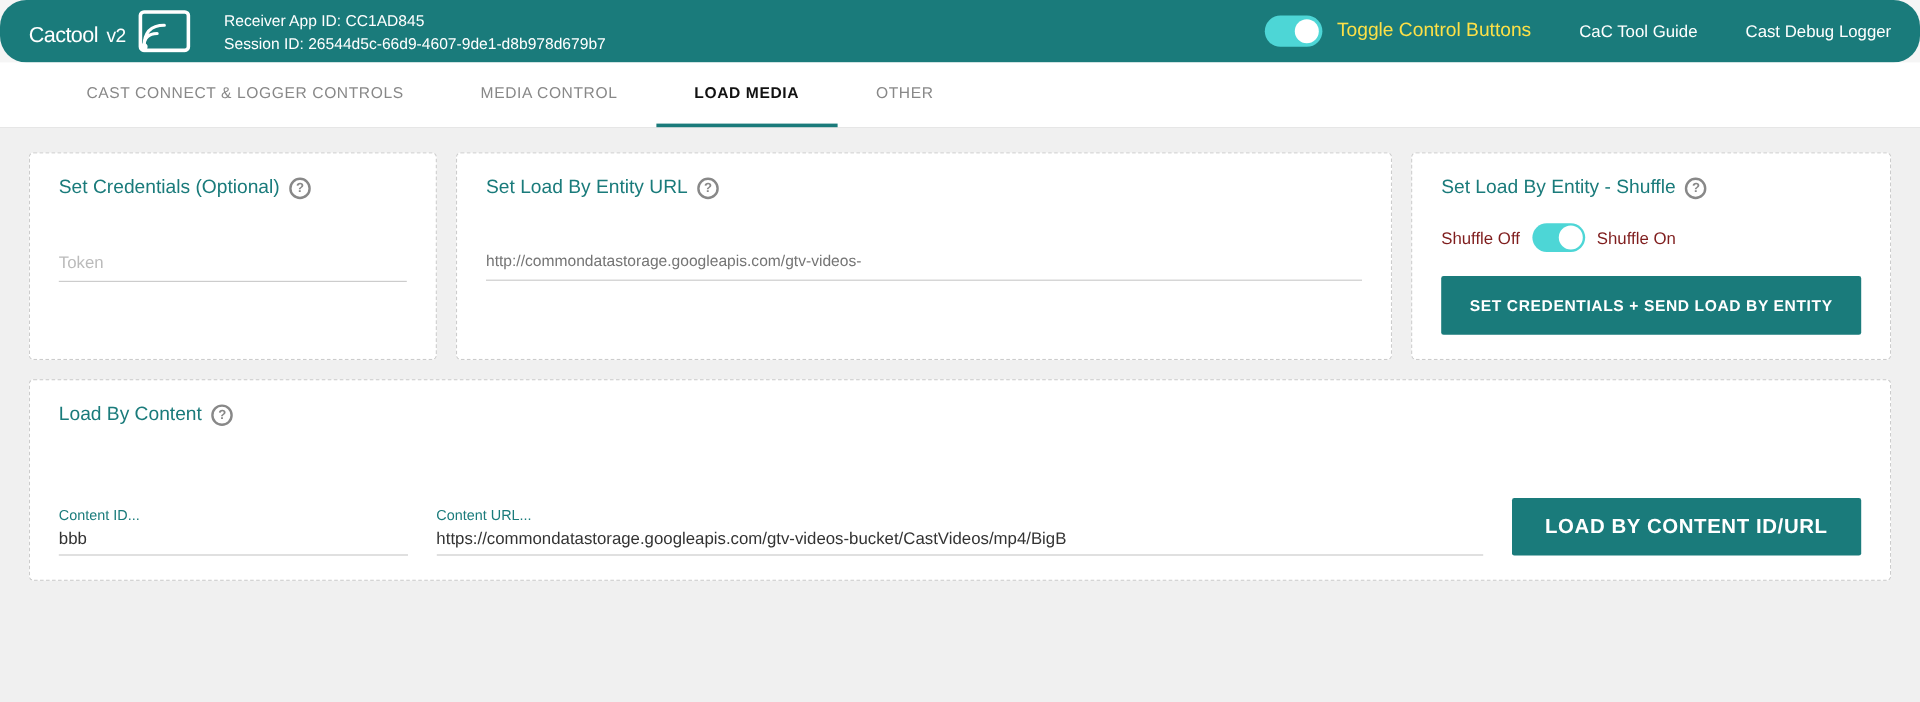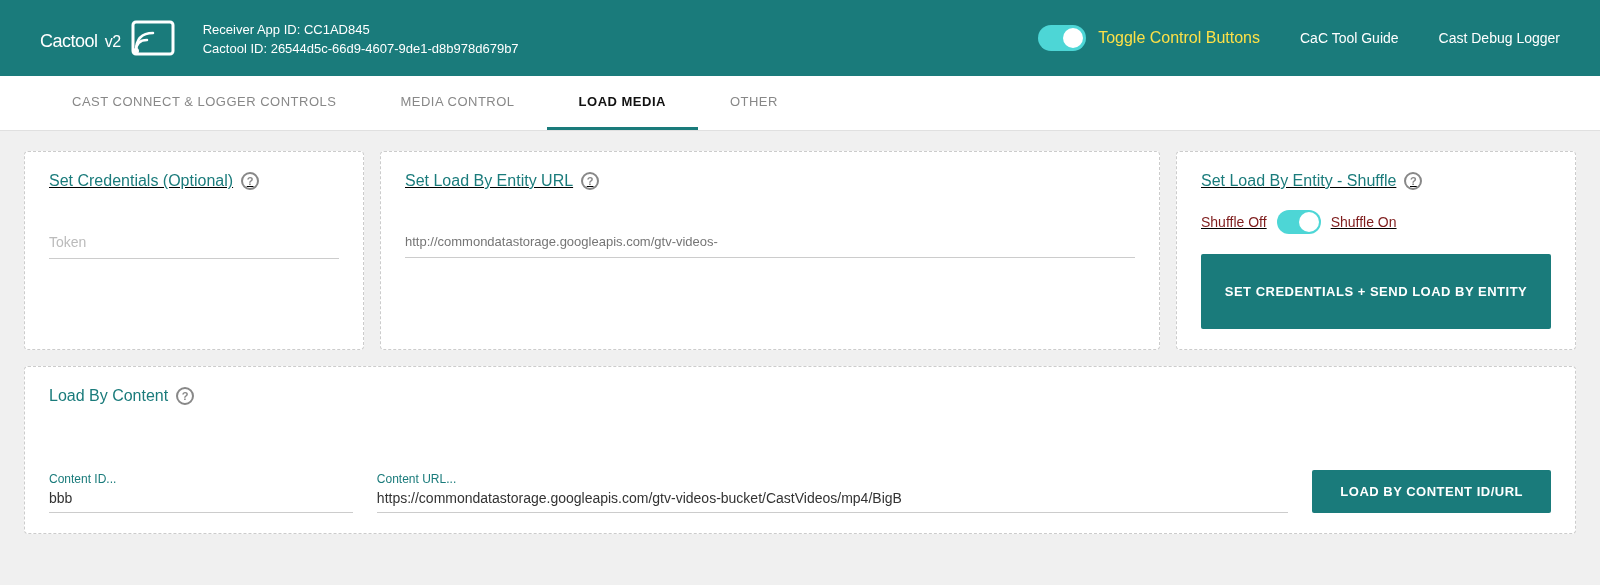--- a/index.html
+++ b/index.html
@@ -3,23 +3,24 @@
   <meta charset="utf-8">
   <style>
     * { box-sizing: border-box; margin: 0; padding: 0; }
     body { font-family: 'Segoe UI', Arial, sans-serif; background: #f5f5f5; min-width: 1600px; }
 
     
     .header {
       background: #1a7b7b;
       display: flex;
       align-items: center;
-      padding: 0 40px;
-      height: 76px;
-      color: white;
+      padding: 0 24px;
+      height: 52px;
+      color: white;
+      border-radius: 22px;
     }
     .header-logo {
       display: flex;
       align-items: center;
       gap: 10px;
       margin-right: 24px;
     }
     .logo-text {
       font-size: 28px;
       font-weight: 300;
@@ -116,21 +117,20 @@
       padding: 20px 24px;
       background: #f0f0f0;
       min-height: 480px;
     }
 
     
     .cards-row {
       display: flex;
       gap: 16px;
       margin-bottom: 16px;
-      text-decoration: underline;
     }
     .card {
       background: white;
       border: 1.5px dashed #ccc;
       border-radius: 4px;
       padding: 20px 24px;
     }
     .card-left {
       flex: 0 0 340px;
     }
@@ -219,21 +219,21 @@
       width: 20px;
       height: 20px;
       background: white;
       border-radius: 50%;
     }
 
     .btn-primary {
       background: #1a7b7b;
       color: white;
       border: none;
-      padding: 30px 20px;
+      padding: 17px 20px;
       font-size: 13px;
       font-weight: 700;
       letter-spacing: 0.5px;
       cursor: pointer;
       border-radius: 2px;
       width: 100%;
       text-transform: uppercase;
     }
 
     
@@ -271,21 +271,21 @@
       color: #333;
       border-bottom: 1.5px solid #ccc;
       padding-bottom: 6px;
     }
 
     .btn-load {
       background: #1a7b7b;
       color: white;
       border: none;
       padding: 14px 28px;
-      font-size: 13px;
+      font-size: 17px;
       font-weight: 700;
       letter-spacing: 0.5px;
       cursor: pointer;
       border-radius: 2px;
       white-space: nowrap;
       text-transform: uppercase;
       flex-shrink: 0;
     }
   </style>
 </head>
@@ -304,21 +304,21 @@
       <circle cx="5" cy="31" r="3" fill="white"></circle>
     </svg>
   </div>
 
   <div class="header-info">
     <div class="app-id">
       <span>Receiver App ID:</span>
       <span style="font-weight:500;">CC1AD845</span>
     </div>
     <div class="session-id">
-      <span>Cactool ID:</span>
+      <span>Session ID:</span>
       <span>26544d5c-66d9-4607-9de1-d8b978d679b7</span>
     </div>
   </div>
 
   <div class="toggle-section">
     <div class="toggle-switch"></div>
     <span class="toggle-label">Toggle Control Buttons</span>
   </div>
 
   <nav class="header-nav">

